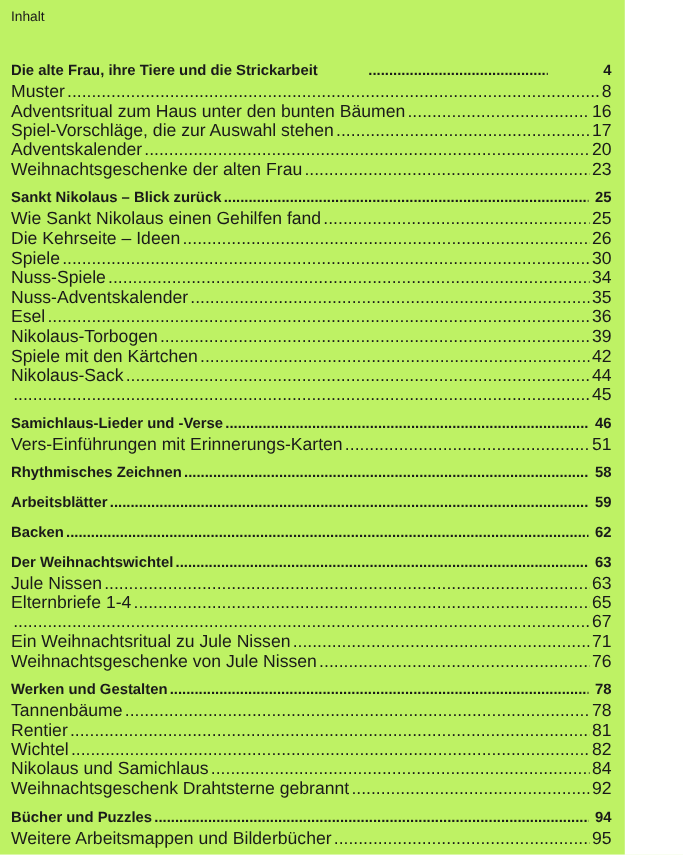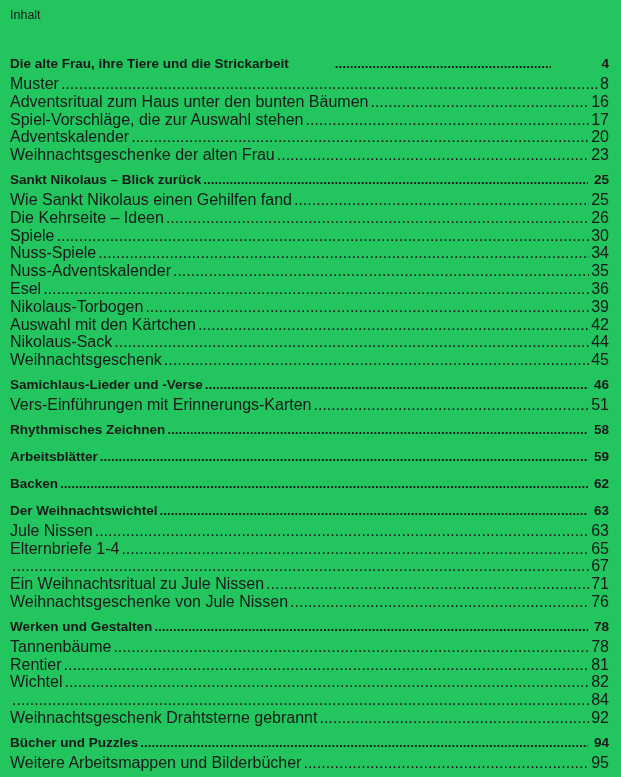--- a/index.html
+++ b/index.html
@@ -10,24 +10,24 @@
   body {
     width: 621px;
     height: 777px;
     overflow: hidden;
     font-family: "Liberation Sans", sans-serif;
     color: #1a1a1a;
     -webkit-font-smoothing: antialiased;
   }
   .page {
     box-sizing: border-box;
-    width: 621px;
+    width: 568px;
     height: 777px;
     padding: 8px 12px 0 10px;
-    background: #22c55e;
+    background: #bef264;
   }
   .doc-title {
     font-size: 12.5px;
     line-height: 15px;
     margin-bottom: 30px;
     font-weight: normal;
   }
   .toc { width: 100%; }
   .row {
     display: flex;
@@ -133,31 +133,30 @@
     <span class="label">Esel</span>
     <span class="dots">............................................................................................................................................................................................................................................................................................................</span>
     <span class="page-num">36</span>
   </div>
       <div class="row entry">
     <span class="label">Nikolaus-Torbogen</span>
     <span class="dots">............................................................................................................................................................................................................................................................................................................</span>
     <span class="page-num">39</span>
   </div>
       <div class="row entry">
-    <span class="label">Auswahl mit den Kärtchen</span>
+    <span class="label">Spiele mit den Kärtchen</span>
     <span class="dots">............................................................................................................................................................................................................................................................................................................</span>
     <span class="page-num">42</span>
   </div>
       <div class="row entry">
     <span class="label">Nikolaus-Sack</span>
     <span class="dots">............................................................................................................................................................................................................................................................................................................</span>
     <span class="page-num">44</span>
   </div>
       <div class="row entry">
-    <span class="label">Weihnachtsgeschenk</span>
     <span class="dots">............................................................................................................................................................................................................................................................................................................</span>
     <span class="page-num">45</span>
   </div>
       <div class="row heading">
     <span class="label">Samichlaus-Lieder und -Verse</span>
     <span class="dots">............................................................................................................................................................................................................................................................................................................</span>
     <span class="page-num">46</span>
   </div>
       <div class="row entry">
     <span class="label">Vers-Einführungen mit Erinnerungs-Karten</span>
@@ -222,20 +221,21 @@
     <span class="label">Rentier</span>
     <span class="dots">............................................................................................................................................................................................................................................................................................................</span>
     <span class="page-num">81</span>
   </div>
       <div class="row entry">
     <span class="label">Wichtel</span>
     <span class="dots">............................................................................................................................................................................................................................................................................................................</span>
     <span class="page-num">82</span>
   </div>
       <div class="row entry">
+    <span class="label">Nikolaus und Samichlaus</span>
     <span class="dots">............................................................................................................................................................................................................................................................................................................</span>
     <span class="page-num">84</span>
   </div>
       <div class="row entry">
     <span class="label">Weihnachtsgeschenk Drahtsterne gebrannt</span>
     <span class="dots">............................................................................................................................................................................................................................................................................................................</span>
     <span class="page-num">92</span>
   </div>
       <div class="row heading">
     <span class="label">Bücher und Puzzles</span>

